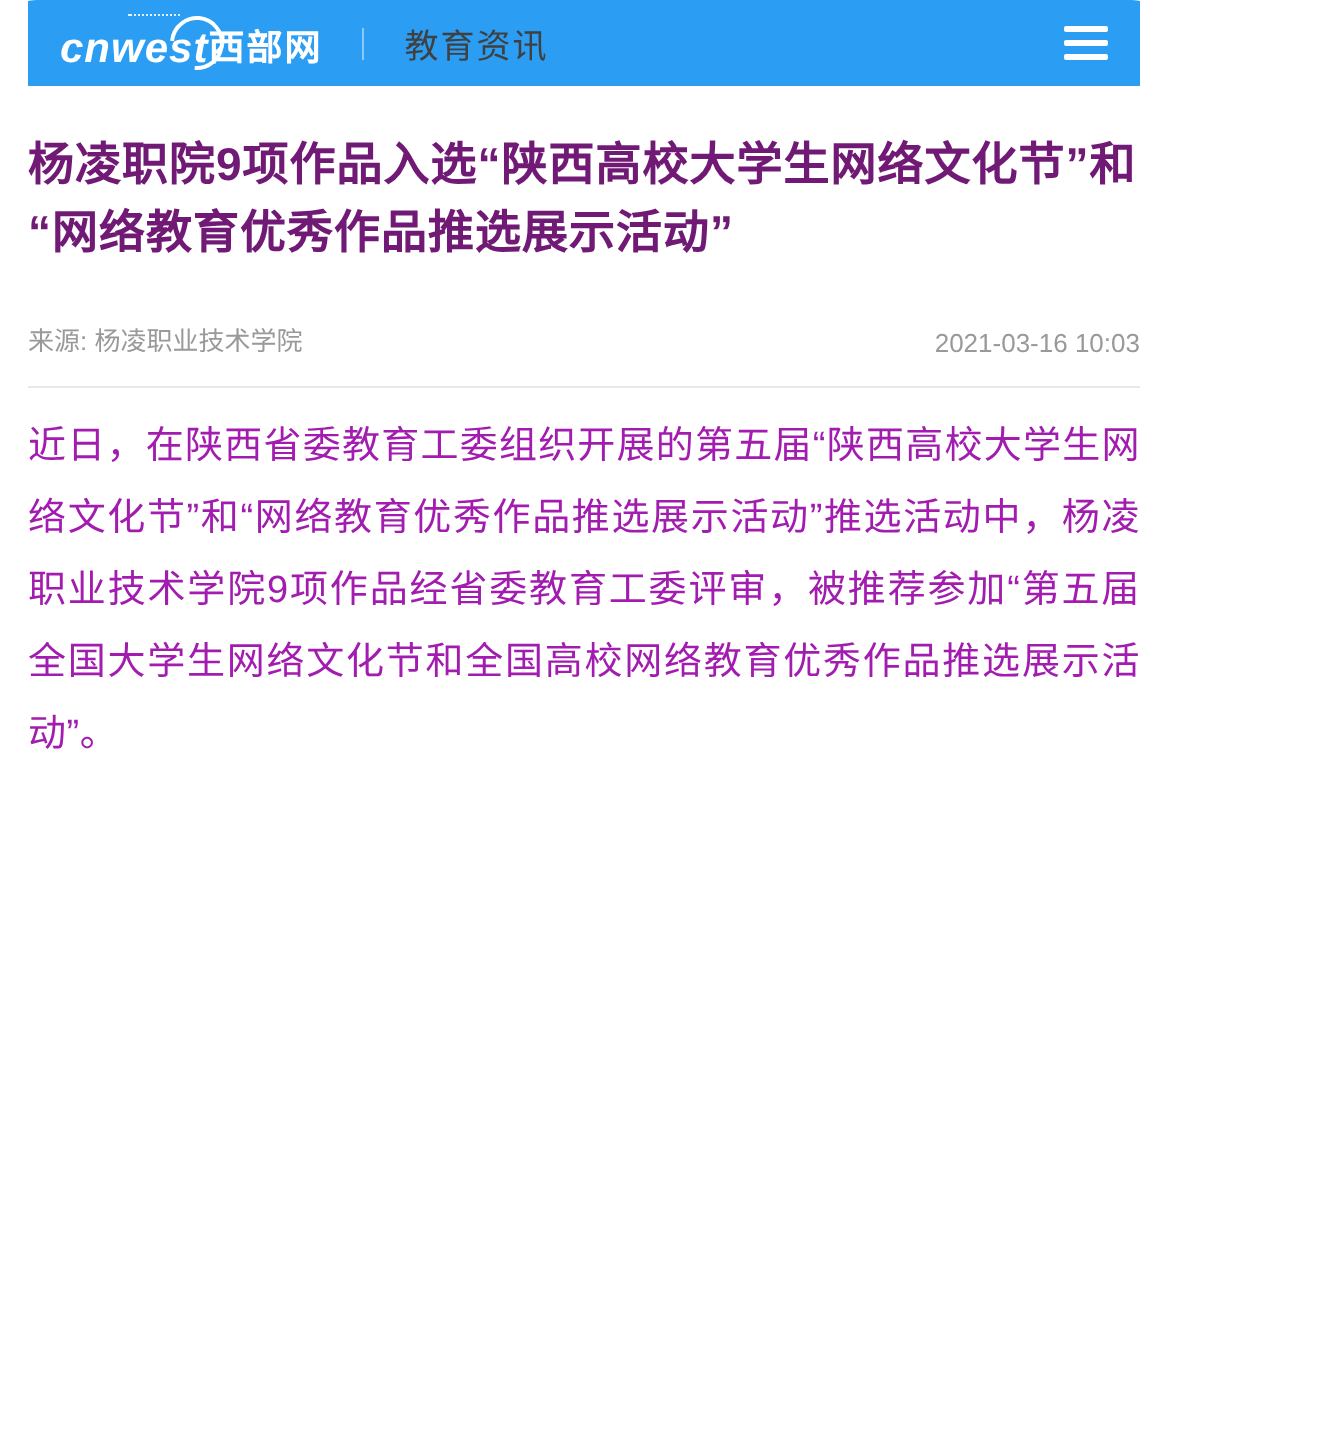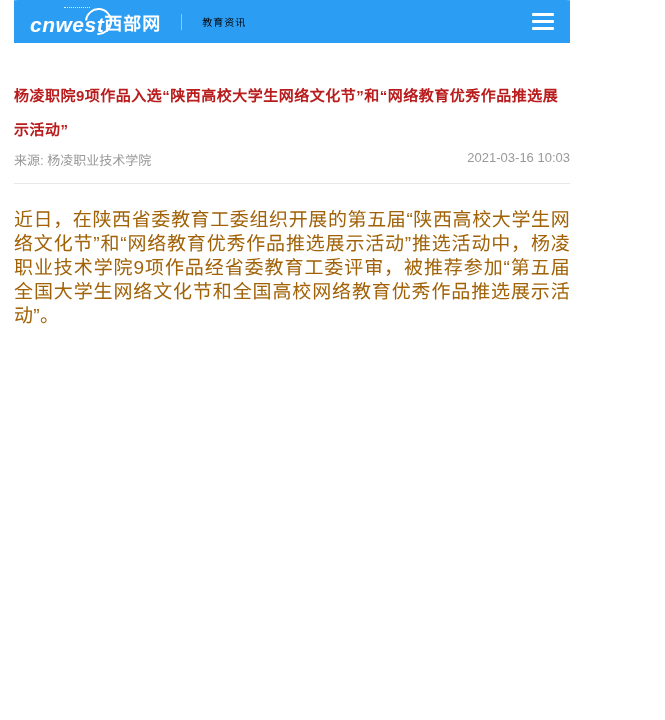--- a/index.html
+++ b/index.html
@@ -69,71 +69,71 @@
     margin-left: 0;
     letter-spacing: 1px;
   }
   .topbar-divider {
     width: 1px;
     height: 16px;
     background: rgba(255,255,255,0.45);
     margin: 0 20px;
   }
   .nav-label {
-    color: #000000;
-    font-size: 10px;
+    color: #404040;
+    font-size: 17px;
     letter-spacing: 1px;
     cursor: pointer;
   }
   .topbar-spacer { flex: 1; }
   .hamburger {
     width: 22px;
     display: flex;
     flex-direction: column;
     gap: 4px;
     cursor: pointer;
     padding: 4px 0;
   }
   .hamburger span {
     display: block;
     height: 3px;
     background: #ffffff;
     border-radius: 1px;
   }
   
   .article-title {
-    margin-top: 36px;
-    font-size: 15px;
+    margin-top: 22px;
+    font-size: 23px;
     font-weight: bold;
-    color: #b91c1c;
+    color: #701a75;
     line-height: 34px;
     letter-spacing: 0.5px;
   }
   .meta-row {
-    margin-top: 3px;
+    margin-top: 27px;
     display: flex;
     justify-content: space-between;
-    align-items: flex-start;
+    align-items: flex-end;
     color: #999999;
     font-size: 13px;
   }
   .divider {
     margin-top: 14px;
     border: none;
     border-top: 1px solid #e8e8e8;
     height: 0;
   }
   .article-body {
     margin-top: 2px;
   }
   .article-body p {
-    margin-top: 24px;
+    margin-top: 12px;
     font-size: 19px;
-    line-height: 24px;
-    color: #a16207;
+    line-height: 36px;
+    color: #a21caf;
     text-align: justify;
     letter-spacing: 0.3px;
   }
 </style>
 </head>
 <body>
 
 <div class="page">
 
   <header class="topbar">

